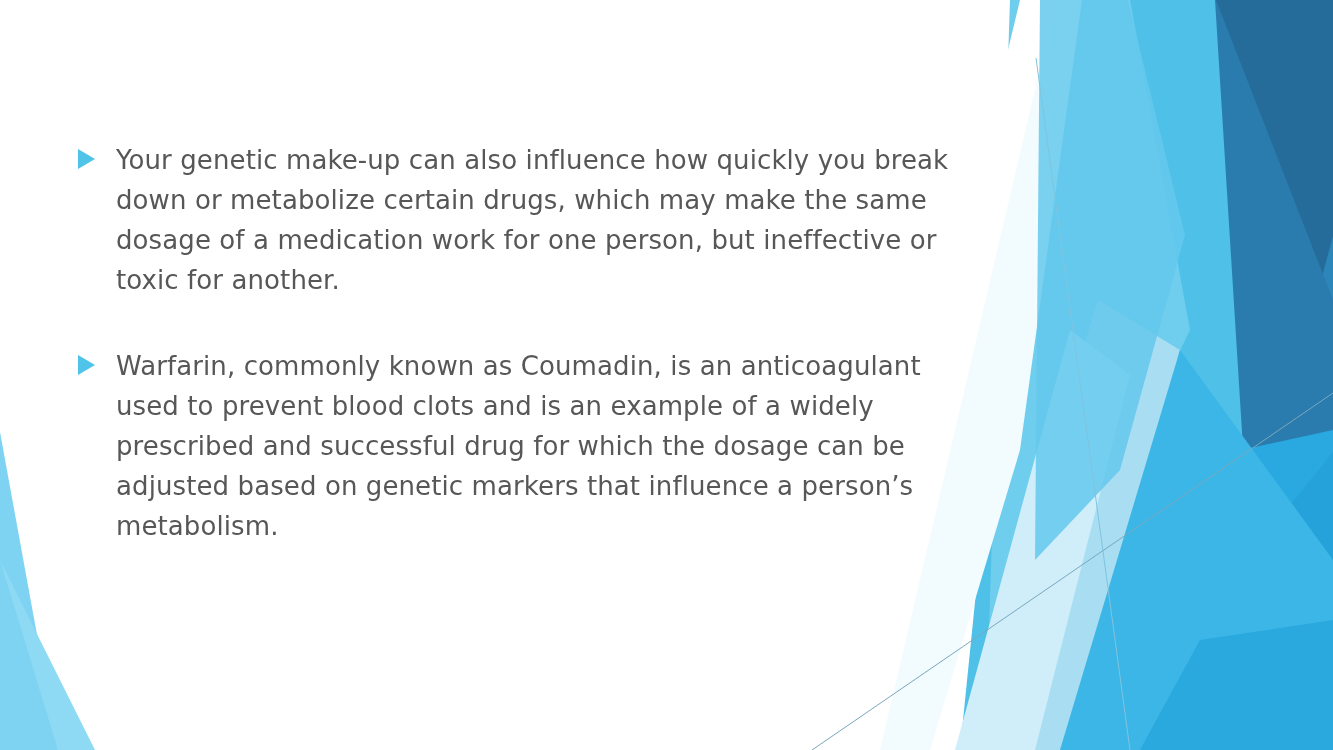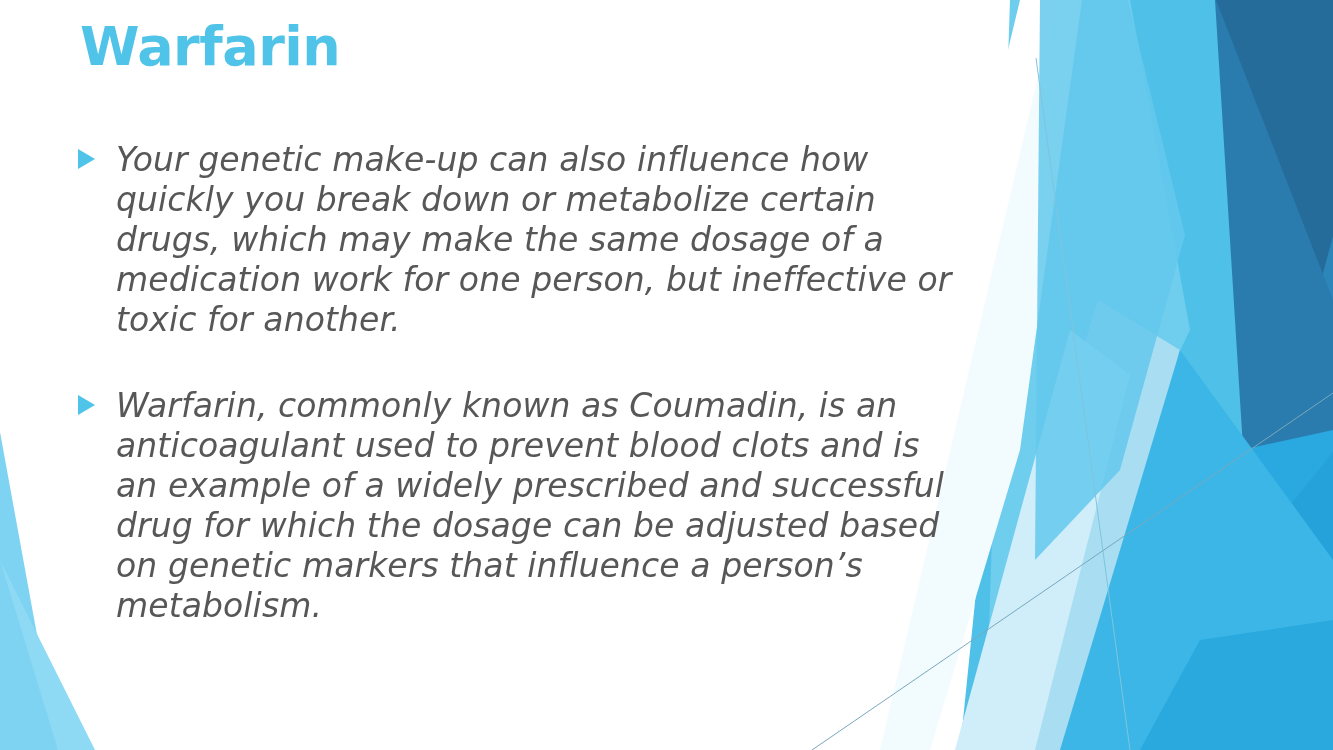--- a/index.html
+++ b/index.html
@@ -64,25 +64,24 @@
     flex: 0 0 auto;
     width: 38px;
     padding-top: 9px;
     line-height: 0;
   }
 
   .bullet-marker svg { display: block; }
 
   .bullet-text {
     flex: 1 1 auto;
-    font-size: 33px;
+    font-size: 26px;
     line-height: 40px;
     color: #575757;
     letter-spacing: 0.1px;
-    font-style: italic;
   }
 </style>
 </head>
 <body>
 
 <div id="slide">
 
   <svg id="decor" viewBox="0 0 1333 750" preserveAspectRatio="none" xmlns="http://www.w3.org/2000/svg">
 
     <polygon points="0,432 58,750 0,750" fill="#7ed3f2"></polygon>
@@ -110,21 +109,20 @@
     <polygon points="1200,640 1333,620 1333,750 1140,750" fill="#2aa9de"></polygon>
 
     <polygon points="1040,0 1128,0 1185,235 1120,470 1035,560" fill="#64c8ec" opacity="0.85"></polygon>
 
     <line x1="1036" y1="58" x2="1130" y2="750" stroke="#7fc4de" stroke-width="1"></line>
     <line x1="812" y1="750" x2="1333" y2="393" stroke="#7aa7bd" stroke-width="1"></line>
   </svg>
 
   <div id="content">
 
-    <div id="title">Warfarin</div>
 
     <div id="body-list">
 
       <div class="bullet-row">
         <span class="bullet-marker">
           <svg width="17" height="20" viewBox="0 0 17 20" xmlns="http://www.w3.org/2000/svg">
             <polygon points="0,0 17,10 0,20" fill="#4fc3e8"></polygon>
           </svg>
         </span>
         <span class="bullet-text">Your genetic make-up can also influence how quickly you break down or metabolize certain drugs, which may make the same dosage of a medication work for one person, but ineffective or toxic for another.</span>

